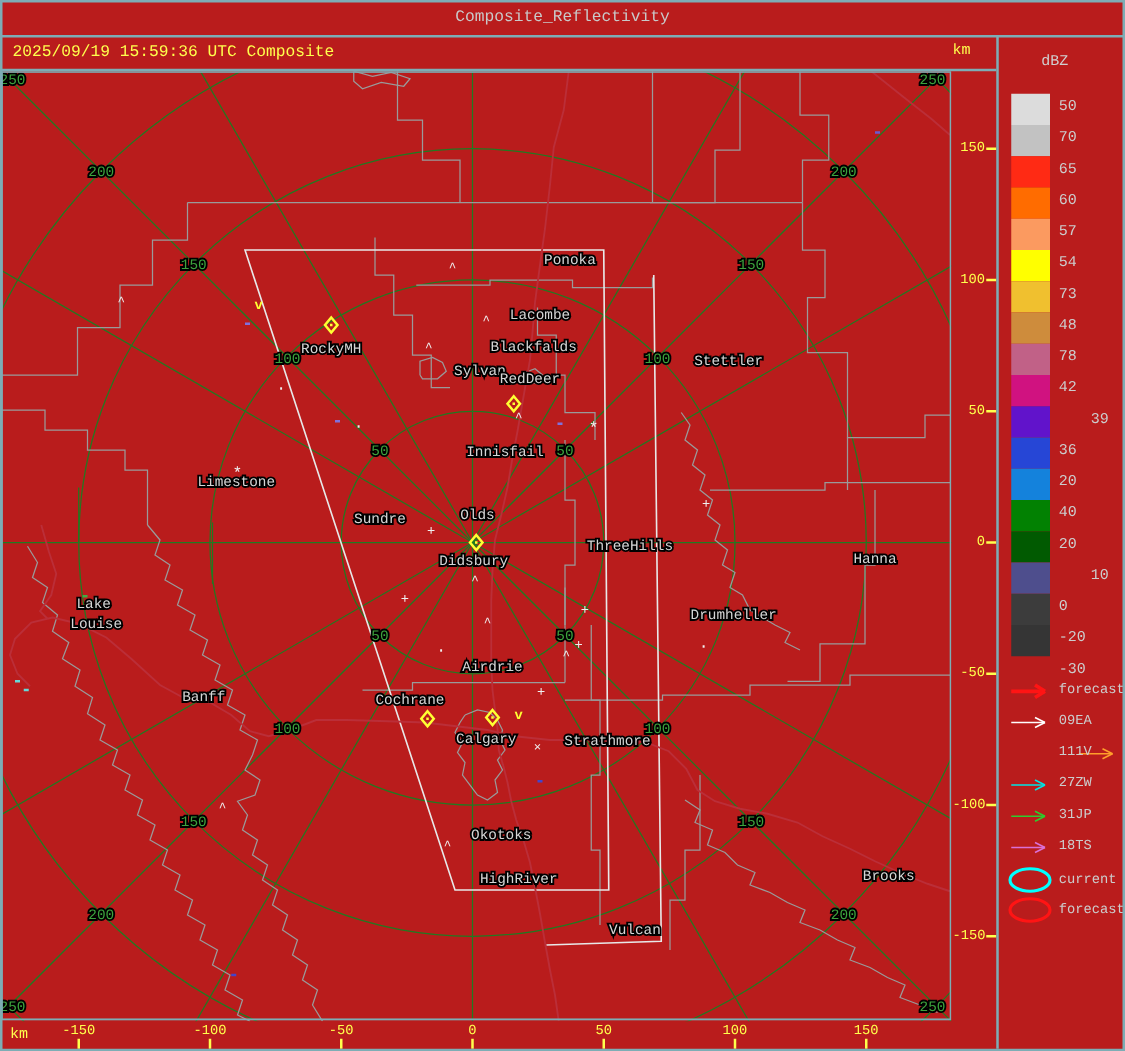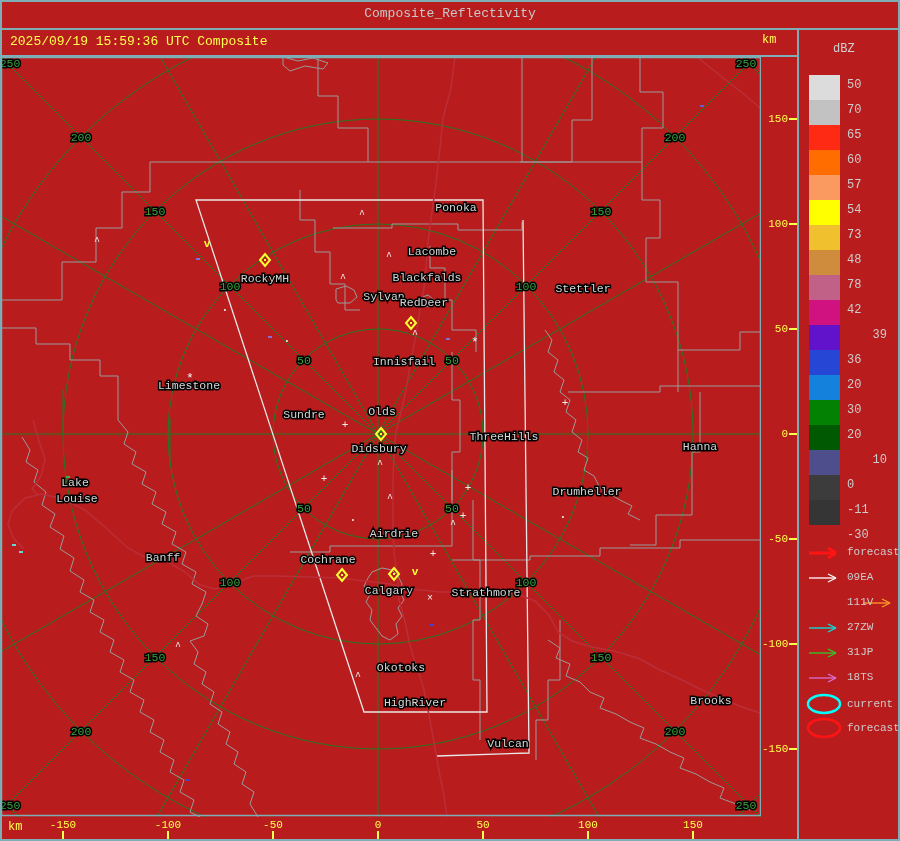--- a/index.html
+++ b/index.html
@@ -252,29 +252,29 @@
         <div class="dbz-label" style="top: 250px;">78</div>
         <div class="dbz-block" style="top: 272px; background: rgb(208, 18, 128);"></div>
         <div class="dbz-label" style="top: 275px;">42</div>
         <div class="dbz-block" style="top: 297px; background: rgb(97, 19, 203);"></div>
         <div class="dbz-label" style="top: 300px; text-align: right;">39</div>
         <div class="dbz-block" style="top: 322px; background: rgb(38, 70, 214);"></div>
         <div class="dbz-label" style="top: 325px;">36</div>
         <div class="dbz-block" style="top: 347px; background: rgb(20, 130, 220);"></div>
         <div class="dbz-label" style="top: 350px;">20</div>
         <div class="dbz-block" style="top: 372px; background: rgb(2, 129, 2);"></div>
-        <div class="dbz-label" style="top: 375px;">30</div>
+        <div class="dbz-label" style="top: 375px;">40</div>
         <div class="dbz-block" style="top: 397px; background: rgb(1, 90, 1);"></div>
         <div class="dbz-label" style="top: 400px;">20</div>
         <div class="dbz-block" style="top: 422px; background: rgb(78, 78, 141);"></div>
         <div class="dbz-label" style="top: 425px; text-align: right;">10</div>
         <div class="dbz-block" style="top: 447px; background: rgb(60, 60, 60);"></div>
         <div class="dbz-label" style="top: 450px;">0</div>
         <div class="dbz-block" style="top: 472px; background: rgb(53, 53, 53);"></div>
-        <div class="dbz-label" style="top: 475px;">-11</div>
+        <div class="dbz-label" style="top: 475px;">-20</div>
         <div class="dbz-label" style="top: 500px;">-30</div>
       </div>
     <div id="storm-legend">
         <div class="storm-row" style="top: 515px;"><svg width="40" height="20">
             <line x1="4" y1="10" x2="31" y2="10" stroke="#ff1414" stroke-width="3"></line>
             <line x1="31" y1="10" x2="23" y2="5" stroke="#ff1414" stroke-width="3"></line>
             <line x1="31" y1="10" x2="23" y2="15" stroke="#ff1414" stroke-width="3"></line>
           </svg><span>forecast</span></div>
         <div class="storm-row" style="top: 540px;"><svg width="40" height="20">
             <line x1="4" y1="10" x2="31" y2="10" stroke="#ffffff" stroke-width="1.3"></line>

